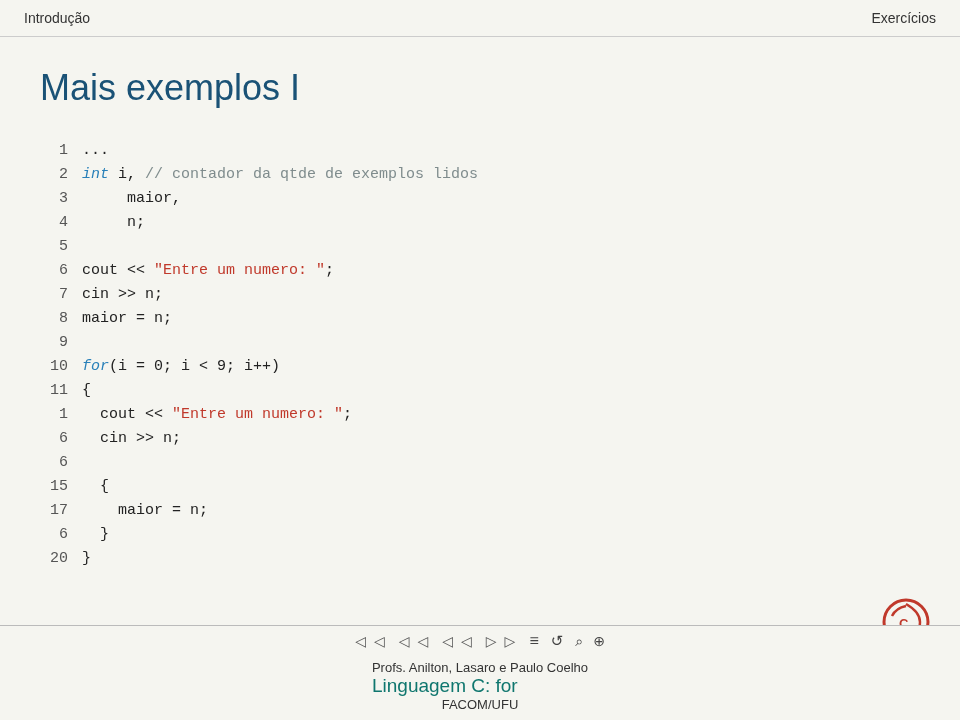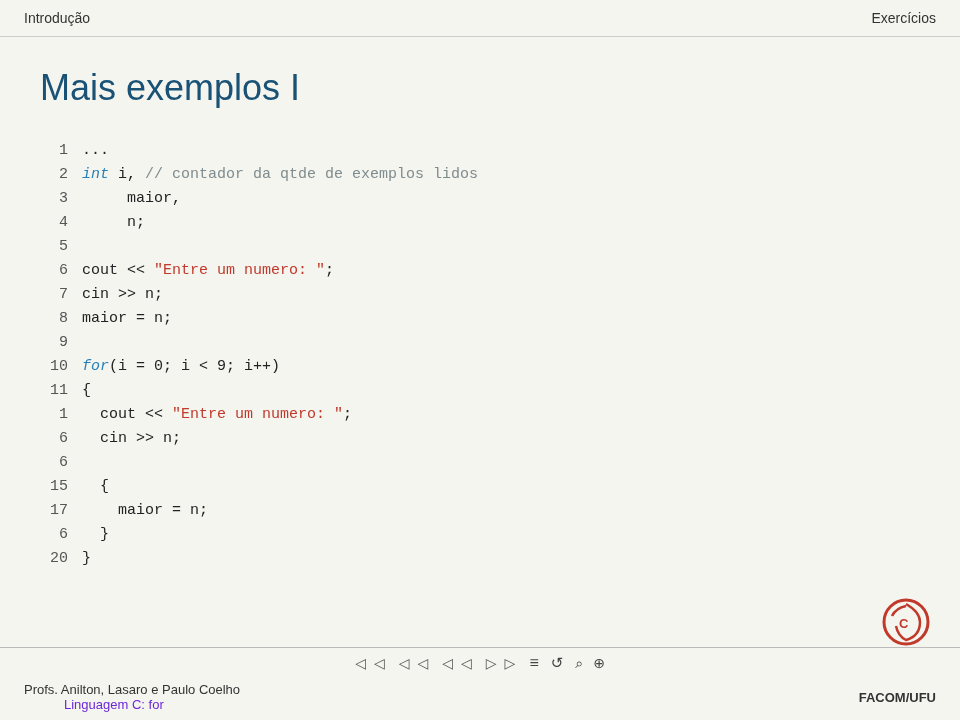--- a/index.html
+++ b/index.html
@@ -105,20 +105,21 @@
       font-size: 14px;
       color: #444;
       cursor: pointer;
     }
 
     .bottom-info {
       display: flex;
       justify-content: space-between;
       align-items: center;
       padding: 4px 24px 8px 24px;
+      flex-direction: column;
     }
 
     
     .logo {
       position: absolute;
       bottom: 70px;
       right: 30px;
     }
 
     .logo-shape {
@@ -254,17 +255,17 @@
     <span class="nav-arrow" style="margin-right:6px;">▷</span>
     <span class="nav-special" style="font-size:16px;">≡</span>
     <span class="nav-special" style="font-size:15px; margin-left:4px;">↺</span>
     <span class="nav-special" style="font-size:14px; margin-left:4px;">⌕</span>
     <span class="nav-special" style="font-size:14px; margin-left:2px;">⊕</span>
   </div>
 
   <div class="bottom-info">
     <div>
       <div style="font-size:13px; color:#333;">Profs. Anilton, Lasaro e Paulo Coelho</div>
-      <div style="font-size:13px; color:#6d28d9;margin-left:40px;">Linguagem C: for</div>
-    </div>
-    <div style="font-size:13px; color:#333; font-weight:700;">FACOM/UFU</div>
+      <div style="font-size:19px; color:#0f766e;">Linguagem C: for</div>
+    </div>
+    <div style="font-size:13px; color:#333; font-weight:400;">FACOM/UFU</div>
   </div>
 </div>
 
 </body></html>

